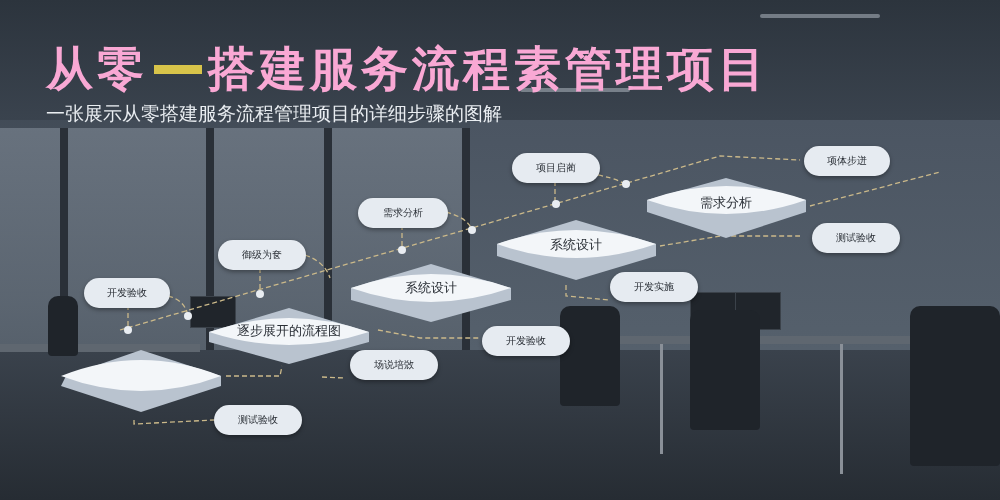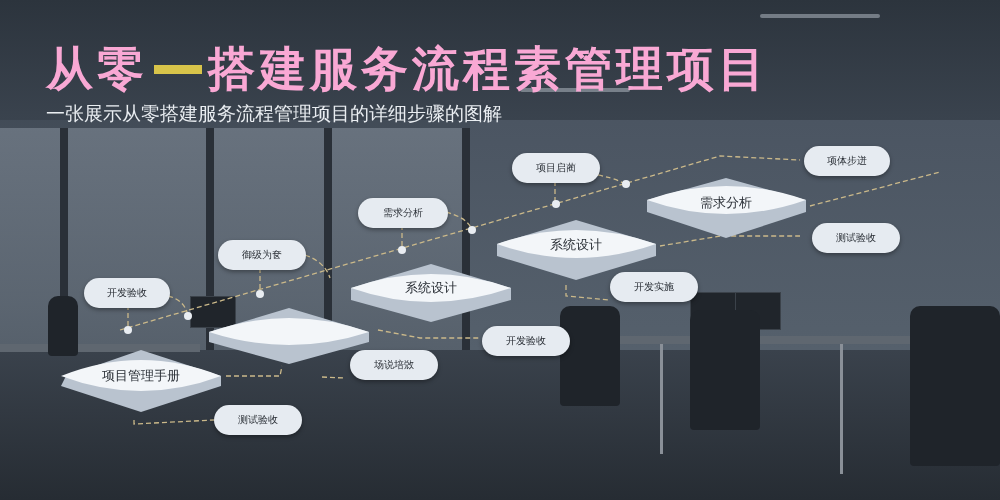--- a/index.html
+++ b/index.html
@@ -101,27 +101,27 @@
     <circle cx="556" cy="204" r="4"></circle>
     <circle cx="626" cy="184" r="4"></circle>
   </g>
 </svg>
 
 <div class="diamond" style="left:56px;top:348px;width:170px;height:66px;">
   <svg width="170" height="66">
     <path d="M10 28 L85 2 L165 28 L165 38 L85 64 L5 38 Z" fill="#b9c3cf"></path>
     <path d="M5 28 Q85 -4 165 28 Q85 58 5 28 Z" fill="#f3f6f9"></path>
   </svg>
-  <div class="label">项目管理手册</div>
 </div>
 <div class="diamond" style="left:204px;top:306px;width:170px;height:60px;">
   <svg width="170" height="60">
     <path d="M5 26 L85 2 L165 26 L165 36 L85 58 L5 36 Z" fill="#b9c3cf"></path>
     <path d="M5 26 Q85 -2 165 26 Q85 52 5 26 Z" fill="#f3f6f9"></path>
   </svg>
+  <div class="label">逐步展开的流程图</div>
 </div>
 <div class="diamond" style="left:346px;top:262px;width:170px;height:62px;">
   <svg width="170" height="62">
     <path d="M5 26 L85 2 L165 26 L165 38 L85 60 L5 38 Z" fill="#b9c3cf"></path>
     <path d="M5 26 Q85 -2 165 26 Q85 54 5 26 Z" fill="#f3f6f9"></path>
   </svg>
   <div class="label">系统设计</div>
 </div>
 <div class="diamond" style="left:492px;top:218px;width:168px;height:64px;">
   <svg width="168" height="64">

